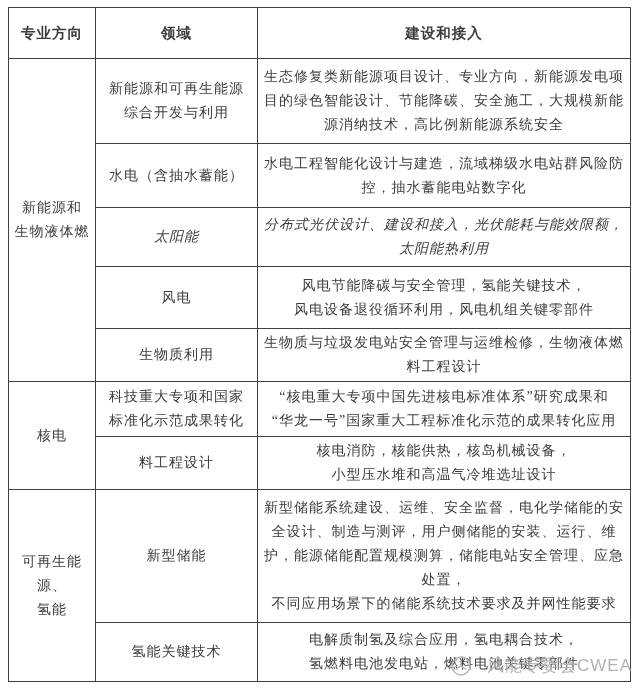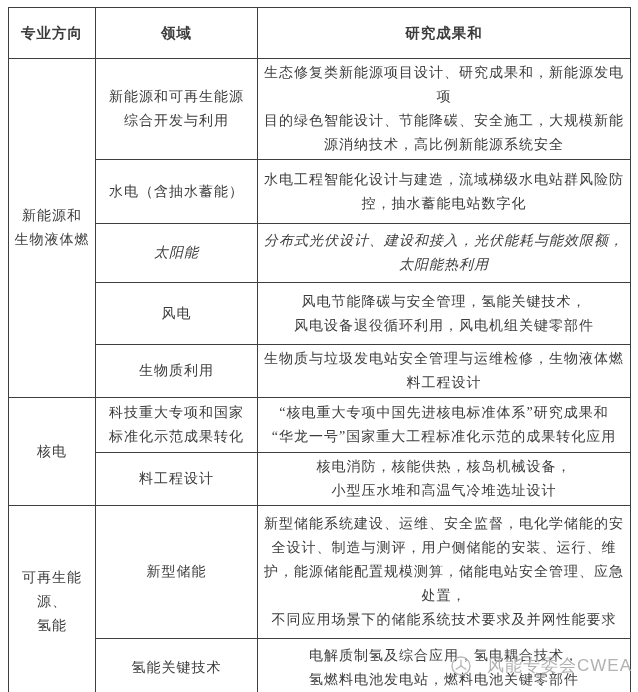--- a/index.html
+++ b/index.html
@@ -75,36 +75,36 @@
   <table class="spec-table">
     <colgroup>
       <col style="width:87px">
       <col style="width:162px">
       <col style="width:373px">
     </colgroup>
     <thead>
       <tr>
         <th>专业方向</th>
         <th>领域</th>
-        <th>研究成果和</th>
+        <th>建设和接入</th>
       </tr>
     </thead>
     <tbody>
 
       <tr class="r0">
         <td class="c1" rowspan="5">
           <div class="line">新能源和</div>
           <div class="line">生物液体燃</div>
         </td>
         <td class="c2">
           <div class="line">新能源和可再生能源</div>
           <div class="line">综合开发与利用</div>
         </td>
         <td class="c3">
-          <div class="line">生态修复类新能源项目设计、研究成果和，新能源发电项</div>
+          <div class="line">生态修复类新能源项目设计、专业方向，新能源发电项</div>
           <div class="line">目的绿色智能设计、节能降碳、安全施工，大规模新能</div>
           <div class="line">源消纳技术，高比例新能源系统安全</div>
         </td>
       </tr>
       <tr class="r1">
         <td class="c2">
           <div class="line">水电（含抽水蓄能）</div>
         </td>
         <td class="c3">
           <div class="line">水电工程智能化设计与建造，流域梯级水电站群风险防</div>

